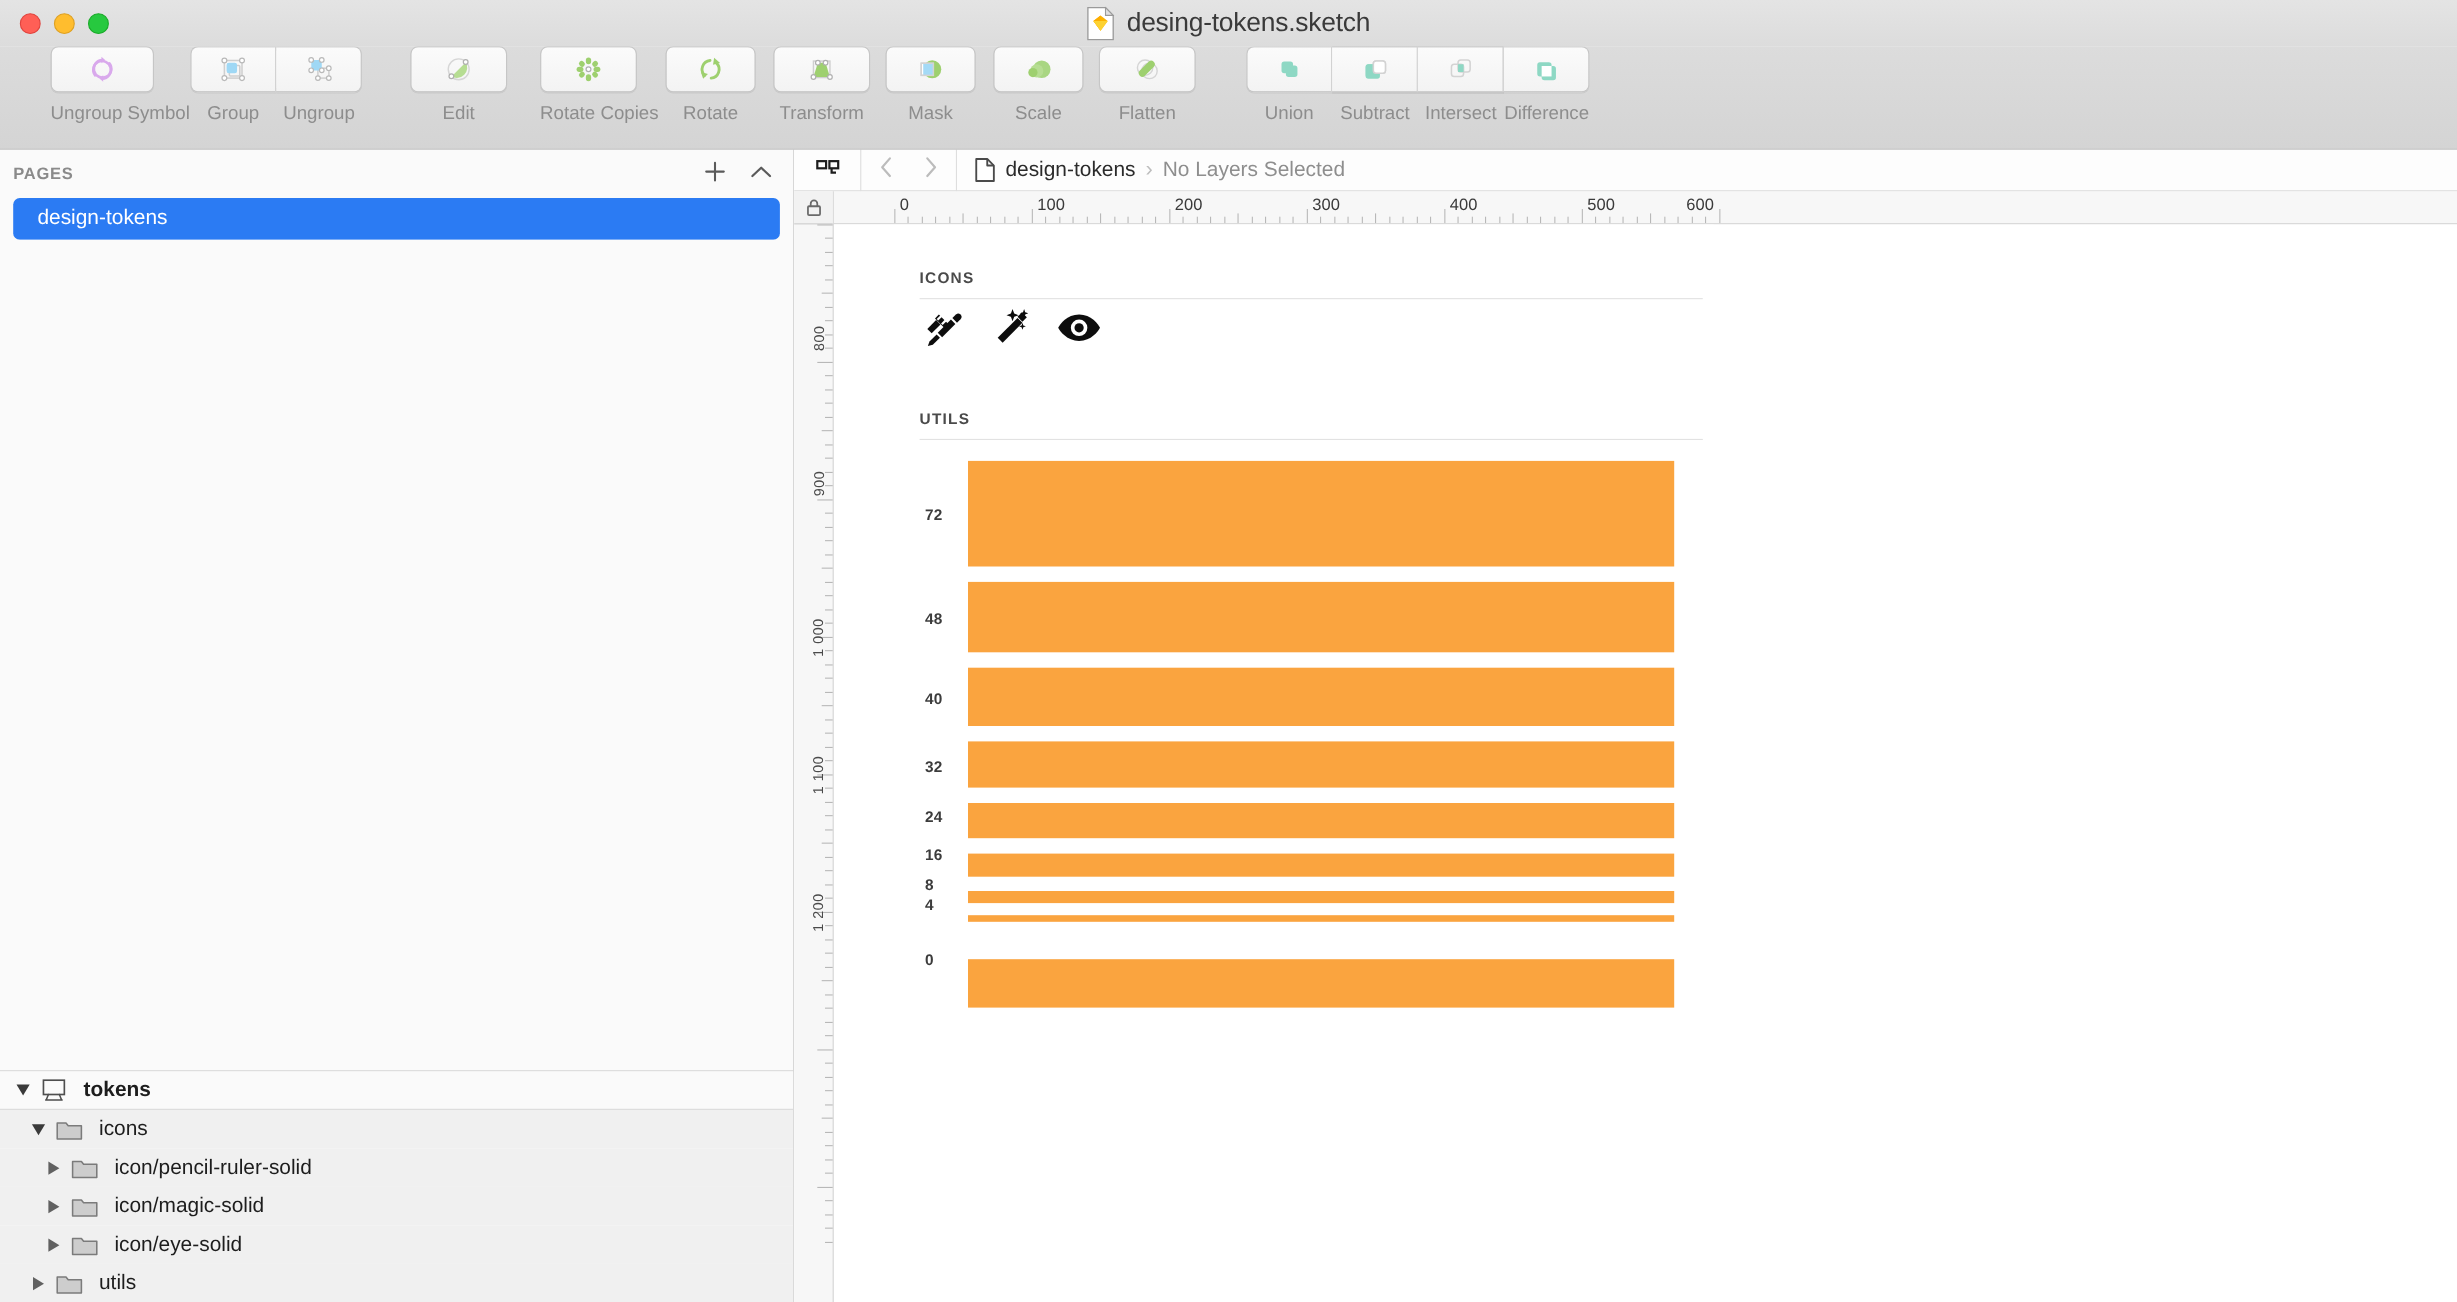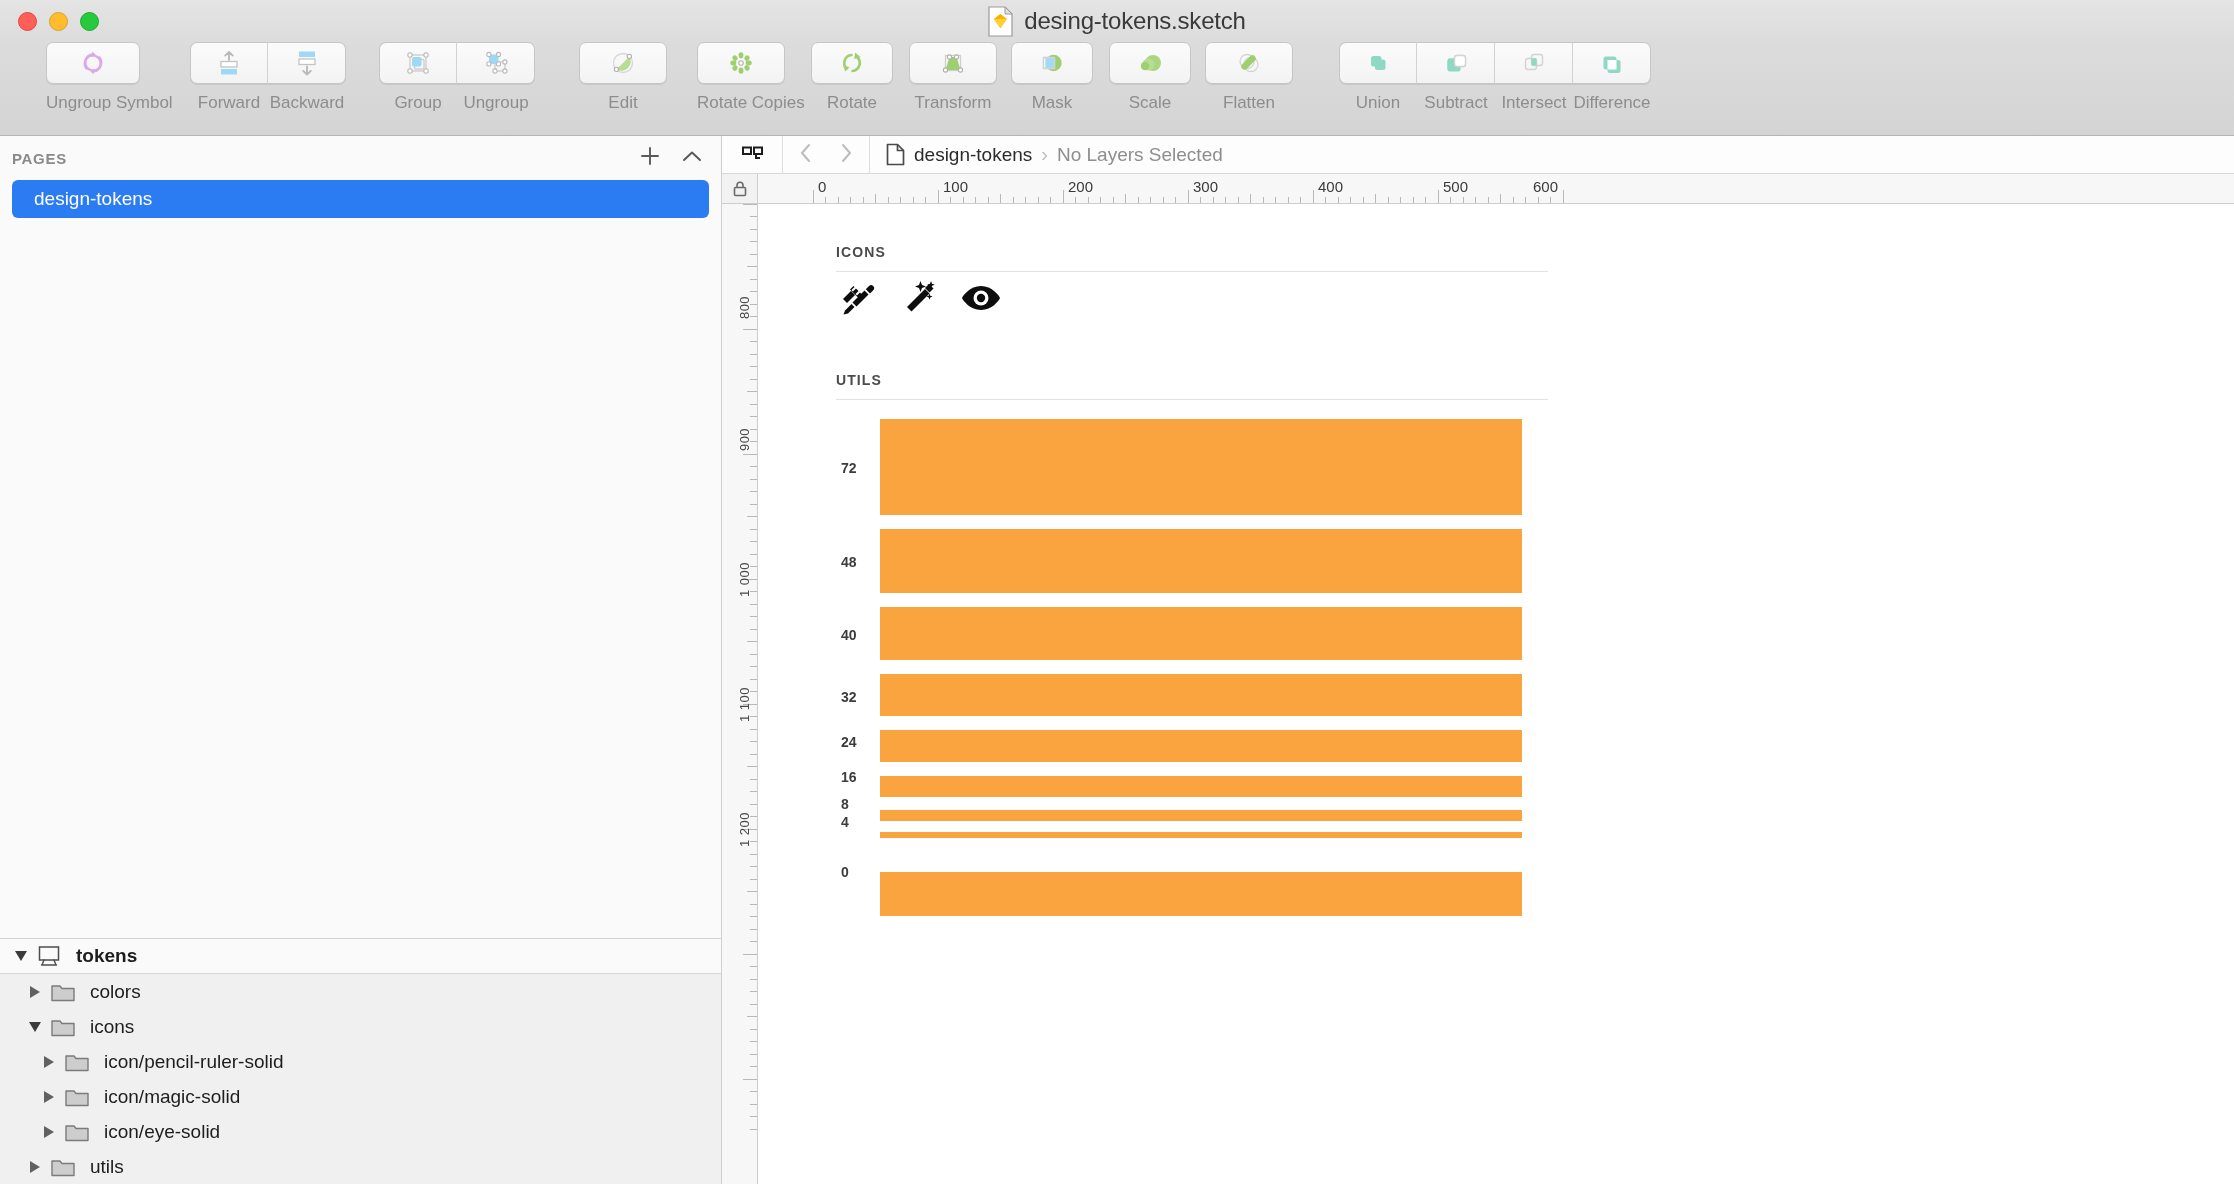--- a/index.html
+++ b/index.html
@@ -211,42 +211,20 @@
             <path d="M14.2 3.6 L17.6 6.6 L14.2 9.6 Z" fill="#d9a9ec"></path>
             <path d="M15.8 26.4 L12.4 23.4 L15.8 20.4 Z" fill="#d9a9ec"></path>
           </svg>
         </div>
       </div>
       <div class="tlabels">
         <div class="tlabel" style="width:94px;">Ungroup Symbol</div>
       </div>
     </div>
 
-    <div class="tgroup" style="margin-left:50px;">
-      <div class="tbtns">
-        <div class="tbtn seg-l" style="width:78px;">
-          <svg width="30" height="30" viewBox="0 0 30 30">
-            <path d="M15 4 L15 12 M11.2 7.6 L15 4 L18.8 7.6" fill="none" stroke="#b9b9b9" stroke-width="1.9" stroke-linecap="round" stroke-linejoin="round"></path>
-            <rect x="7" y="13.5" width="16" height="5.5" fill="#ffffff" stroke="#c3c3c3" stroke-width="1.3"></rect>
-            <rect x="7" y="21" width="16" height="5.5" fill="#9fd8f5"></rect>
-          </svg>
-        </div>
-        <div class="tbtn seg-r" style="width:78px;">
-          <svg width="30" height="30" viewBox="0 0 30 30">
-            <rect x="7" y="3.5" width="16" height="5.5" fill="#9fd8f5"></rect>
-            <rect x="7" y="11" width="16" height="5.5" fill="#ffffff" stroke="#c3c3c3" stroke-width="1.3"></rect>
-            <path d="M15 18.5 L15 26.5 M11.2 22.9 L15 26.5 L18.8 22.9" fill="none" stroke="#b9b9b9" stroke-width="1.9" stroke-linecap="round" stroke-linejoin="round"></path>
-          </svg>
-        </div>
-      </div>
-      <div class="tlabels">
-        <div class="tlabel" style="width:78px;">Forward</div>
-        <div class="tlabel" style="width:78px;">Backward</div>
-      </div>
-    </div>
 
     <div class="tgroup" style="margin-left:33px;">
       <div class="tbtns">
         <div class="tbtn seg-l" style="width:78px;">
           <svg width="30" height="30" viewBox="0 0 30 30">
             <rect x="7" y="7" width="16" height="16" fill="none" stroke="#cfcfcf" stroke-width="1.4"></rect>
             <rect x="11.5" y="11.5" width="9.5" height="9.5" rx="1" fill="none" stroke="#cfcfcf" stroke-width="1.4"></rect>
             <rect x="9" y="9" width="9.5" height="9.5" rx="2" fill="#9fd8f5"></rect>
             <g fill="#ffffff" stroke="#b9b9b9" stroke-width="1.1">
               <rect x="4.8" y="4.8" width="4.4" height="4.4" rx="2.2"></rect>
@@ -478,31 +456,20 @@
           <span class="layer-ico">
             <svg width="26" height="22" viewBox="0 0 26 22">
               <rect x="3.5" y="2" width="19" height="13" fill="none" stroke="#4e4e4e" stroke-width="1.5"></rect>
               <path d="M8 15 L6 20 M18 15 L20 20 M5.5 20 h15" stroke="#4e4e4e" stroke-width="1.4" fill="none" stroke-linecap="round"></path>
             </svg>
           </span>
           <span class="layer-name">tokens</span>
         </div>
 
 
-        <div class="layer-row depth1" style="padding-left:24px;">
-          <span class="disc">
-              <i class="tri-r"></i>
-            </span>
-          <span class="layer-ico">
-            <svg width="28" height="22" viewBox="0 0 28 22">
-              <path d="M3 5 h8 l2 2.5 h12 v12 H3 Z" fill="#cdcdcd" stroke="#7b7b7b" stroke-width="1.4" stroke-linejoin="round"></path>
-            </svg>
-          </span>
-          <span class="layer-name">colors</span>
-        </div>
 
 
         <div class="layer-row depth1" style="padding-left:24px;">
           <span class="disc">
               <i class="tri-d"></i>
             </span>
           <span class="layer-ico">
             <svg width="28" height="22" viewBox="0 0 28 22">
               <path d="M3 5 h8 l2 2.5 h12 v12 H3 Z" fill="#cdcdcd" stroke="#7b7b7b" stroke-width="1.4" stroke-linejoin="round"></path>
             </svg>

